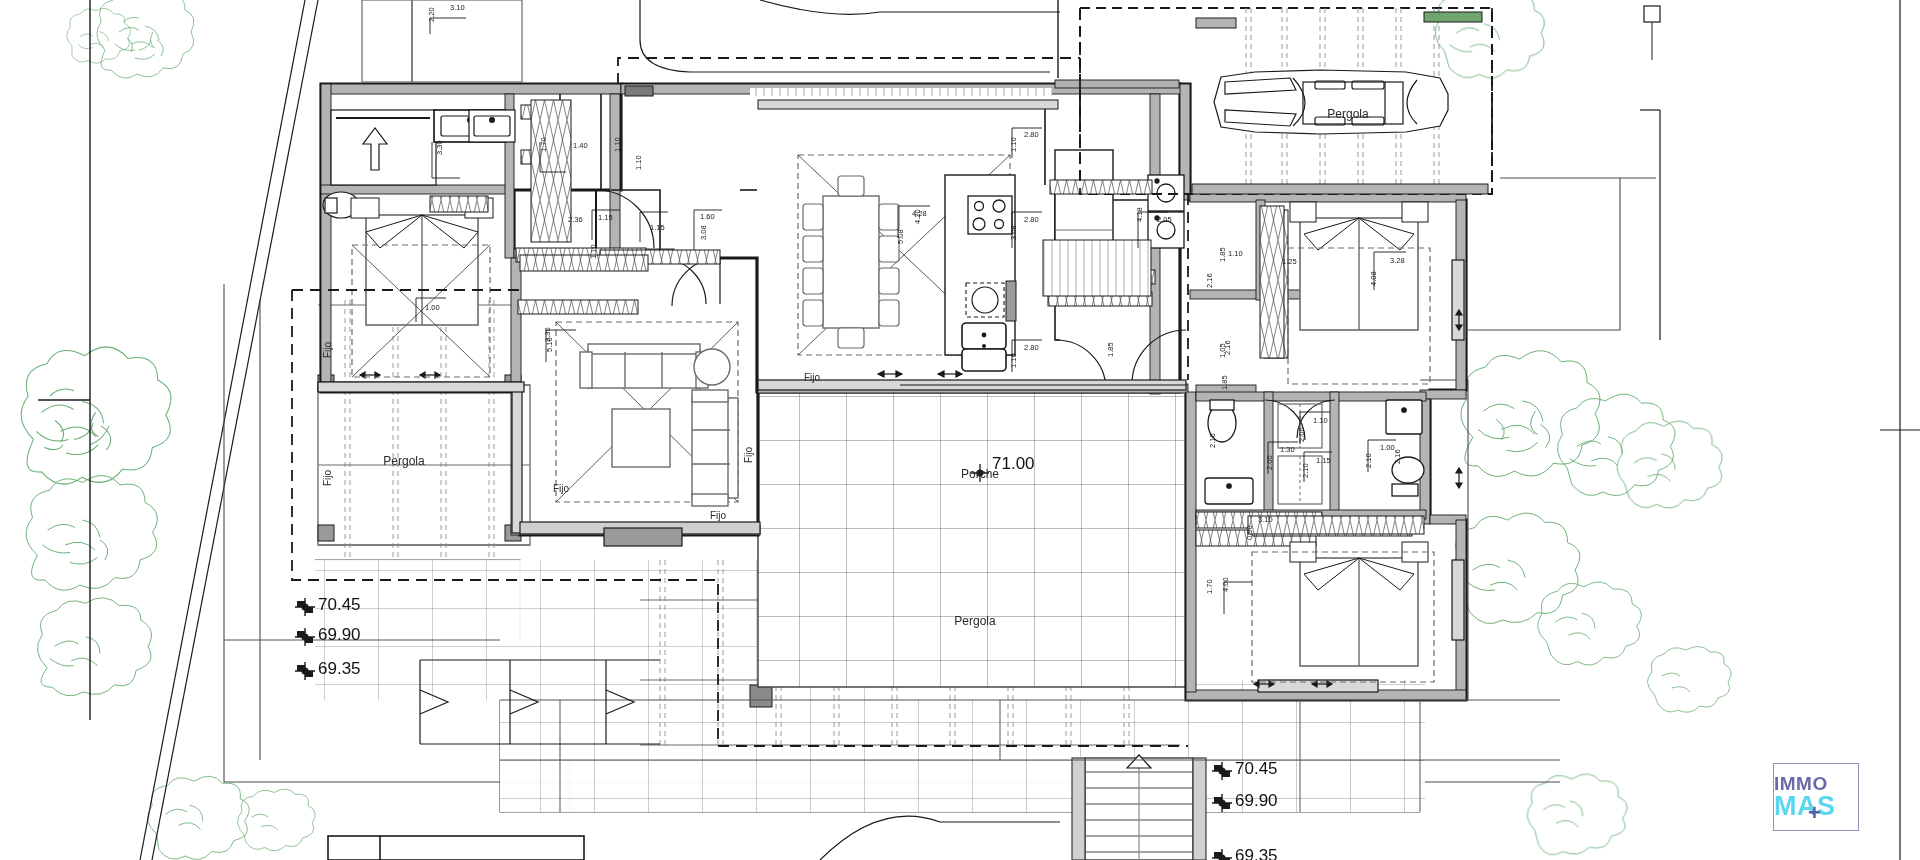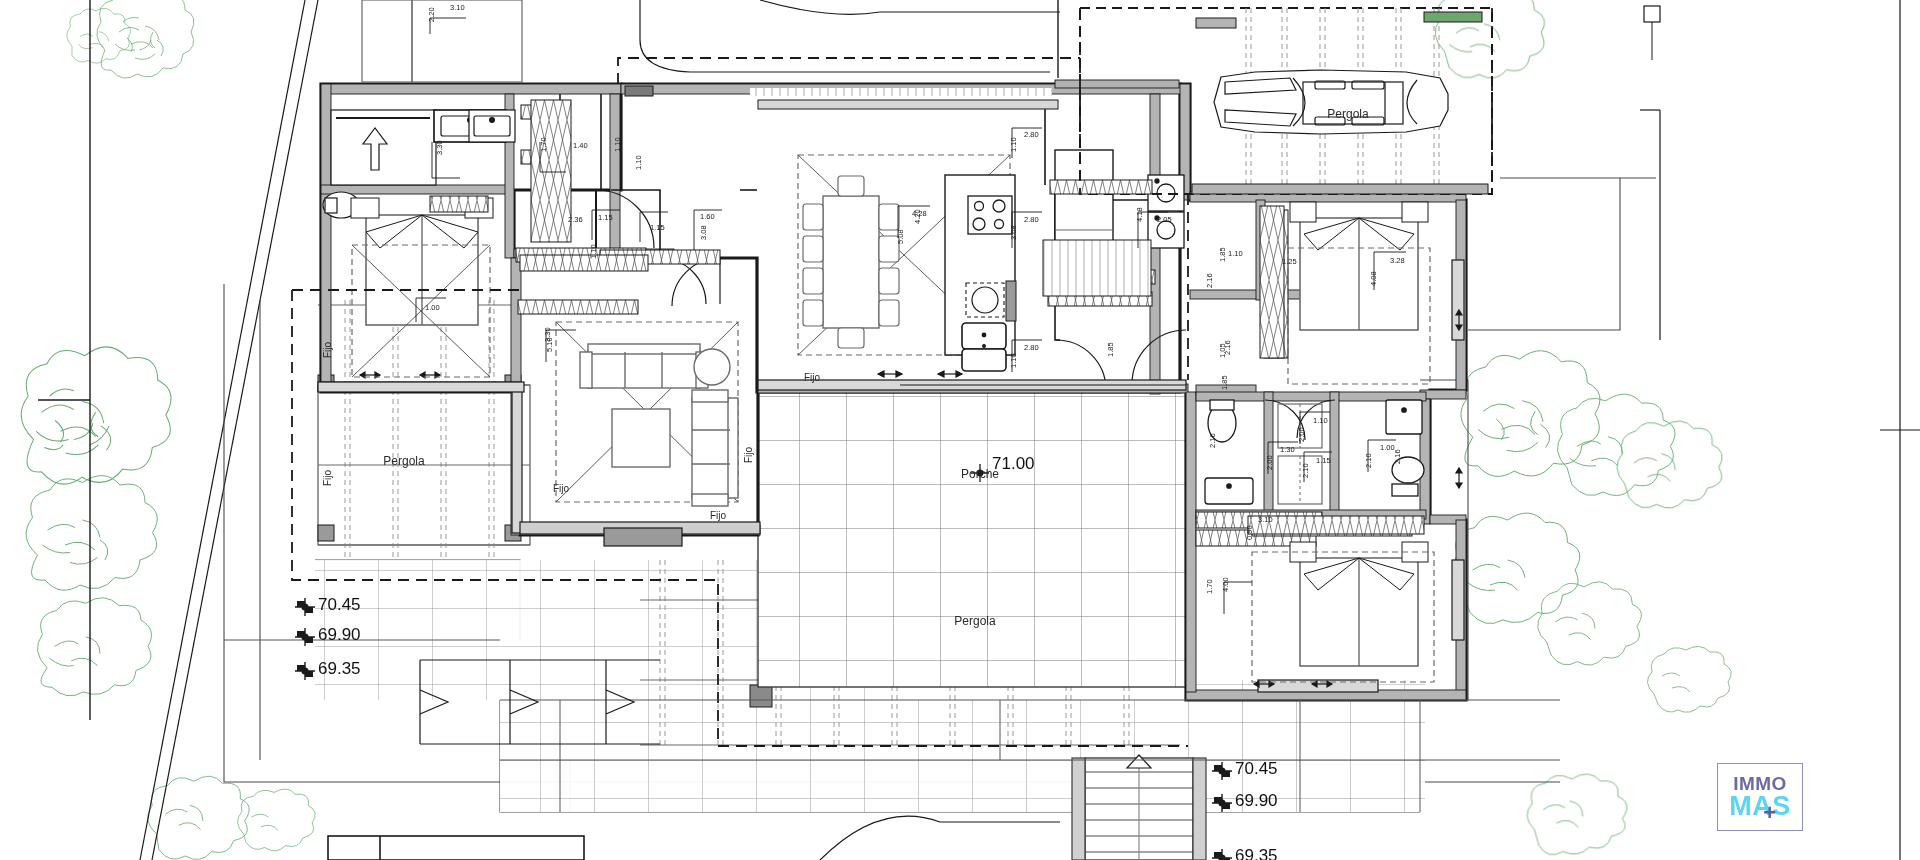--- a/index.html
+++ b/index.html
@@ -1,21 +1,21 @@
 <!DOCTYPE html>
 <html><head>
 <meta charset="utf-8">
 <style>
   html,body{margin:0;padding:0;background:#ffffff;}
   body{width:1920px;height:860px;overflow:hidden;
        font-family:"Liberation Sans",sans-serif;}
   #plan{position:absolute;left:0;top:0;width:1920px;height:860px;}
-  #logo-box{position:absolute;left:1717px;top:763px;width:84px;height:66px;
+  #logo-box{position:absolute;left:1773px;top:763px;width:84px;height:66px;
             border:1px solid #8e8fbd;background:#fff;
-            display:flex;flex-direction:column;align-items:center;
+            display:flex;flex-direction:column;
             justify-content:center;line-height:1;}
   #logo-immo{font-family:"Liberation Sans",sans-serif;font-weight:bold;
              font-size:19px;color:#6a6aa8;letter-spacing:.5px;}
   #logo-mas{font-family:"Liberation Sans",sans-serif;font-weight:bold;
             font-size:27px;color:#5ad6f0;letter-spacing:.5px;position:relative;}
   #logo-plus{position:absolute;left:34px;top:9px;color:#5b5ba4;
              font-size:22px;font-weight:bold;font-family:"Liberation Sans",sans-serif;}
 </style>
 </head>
 <body>

